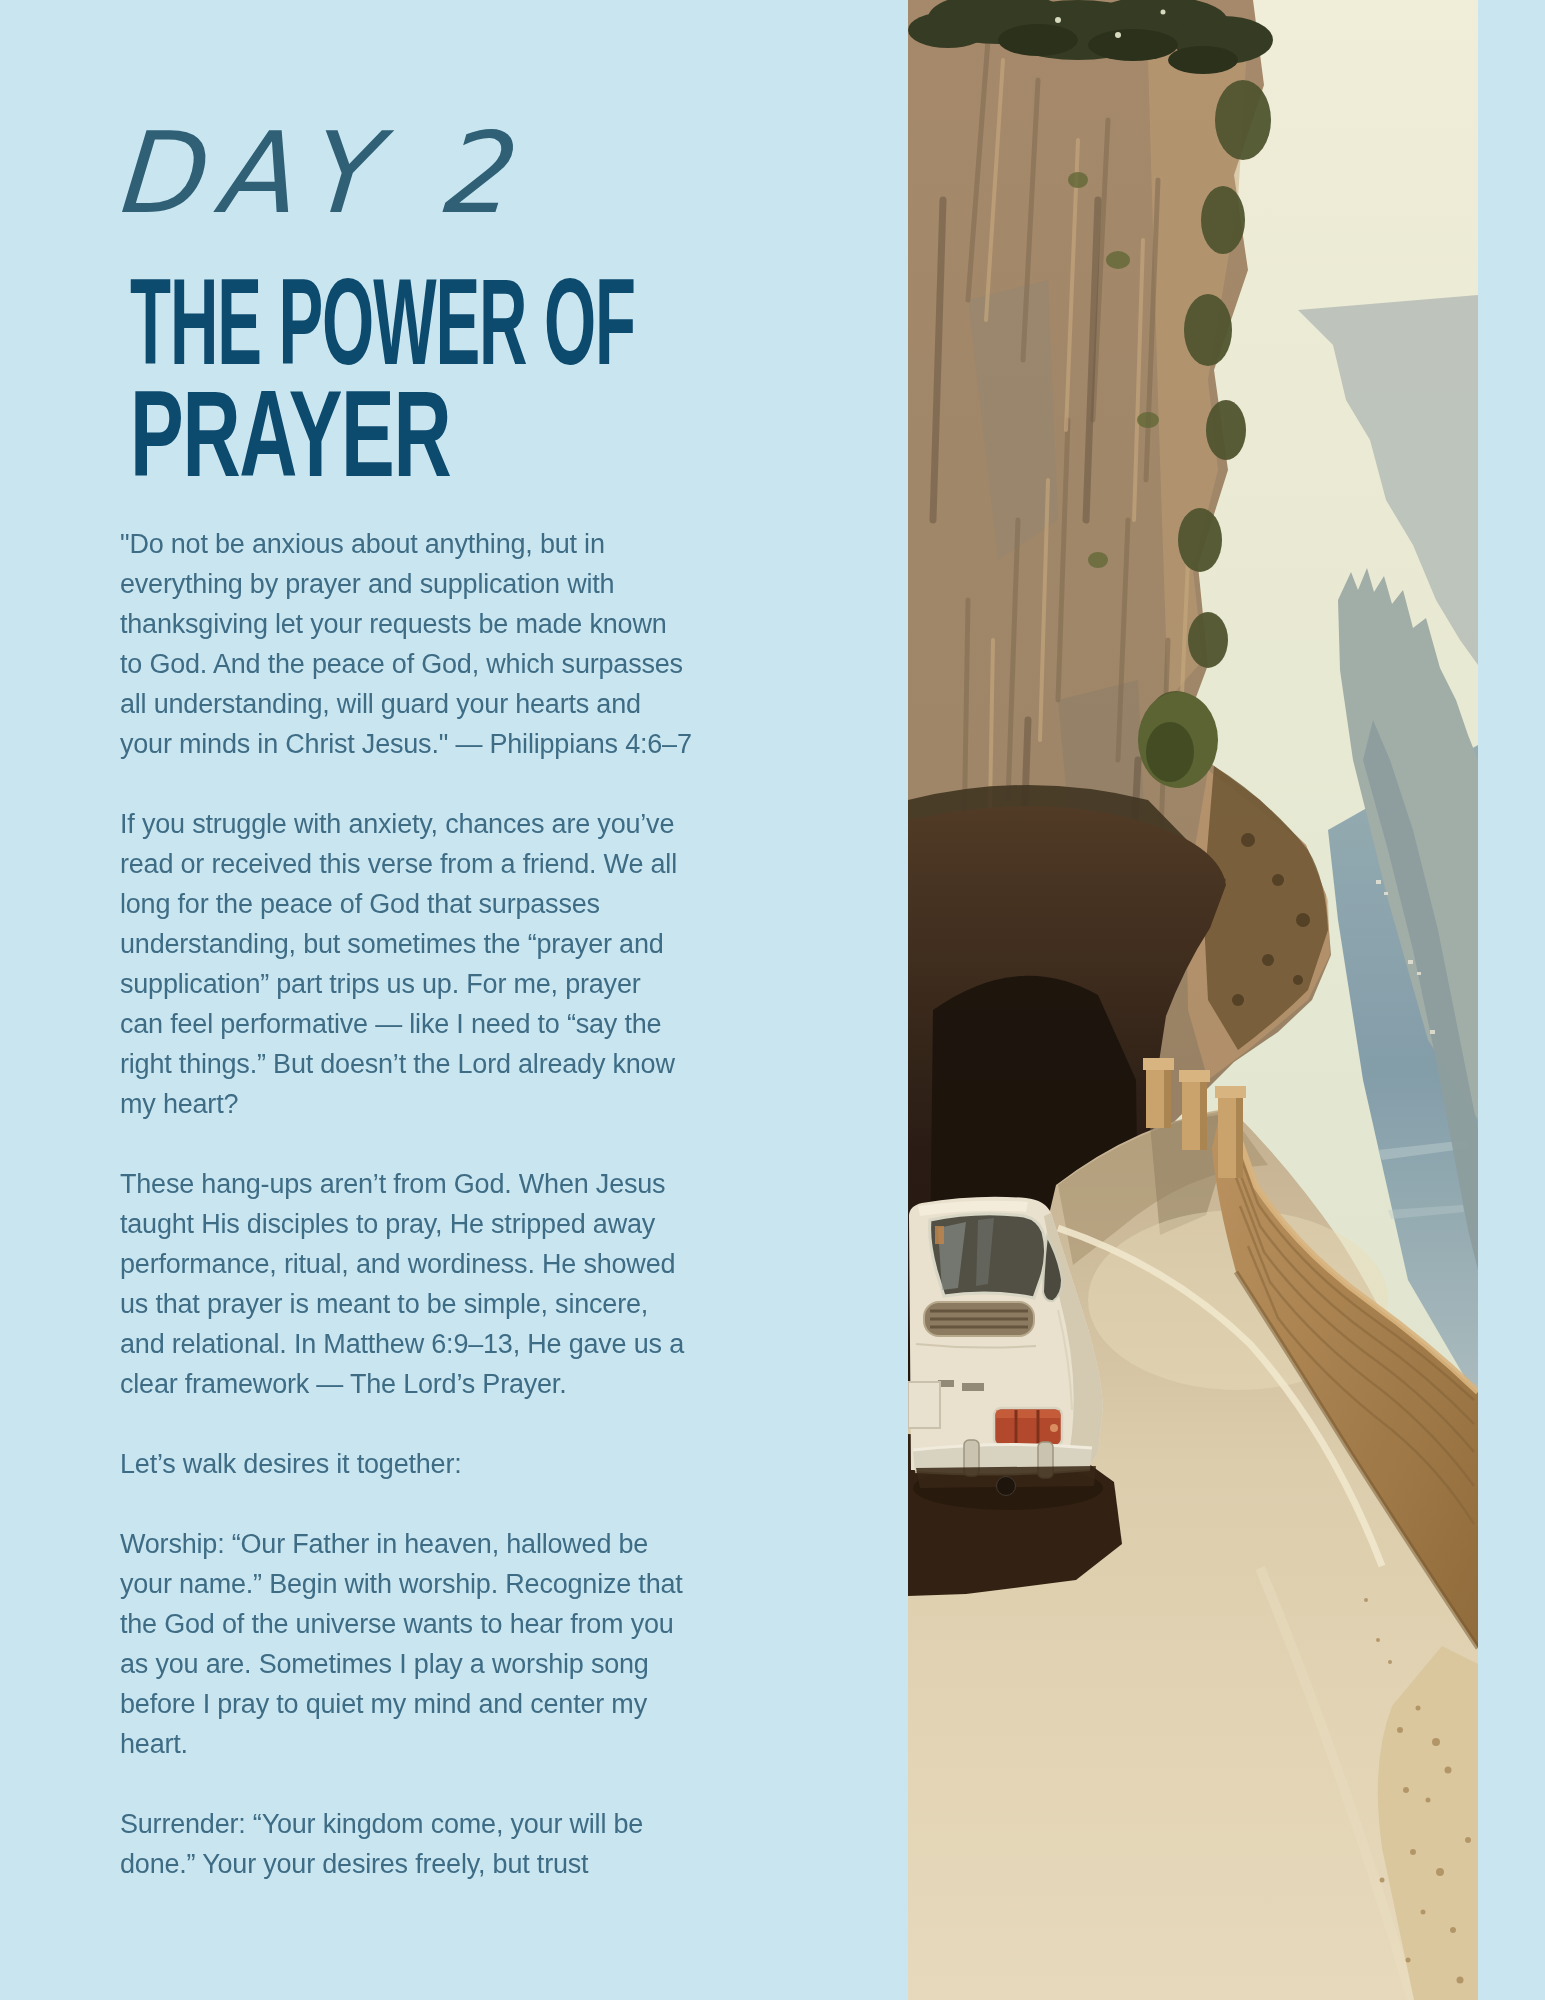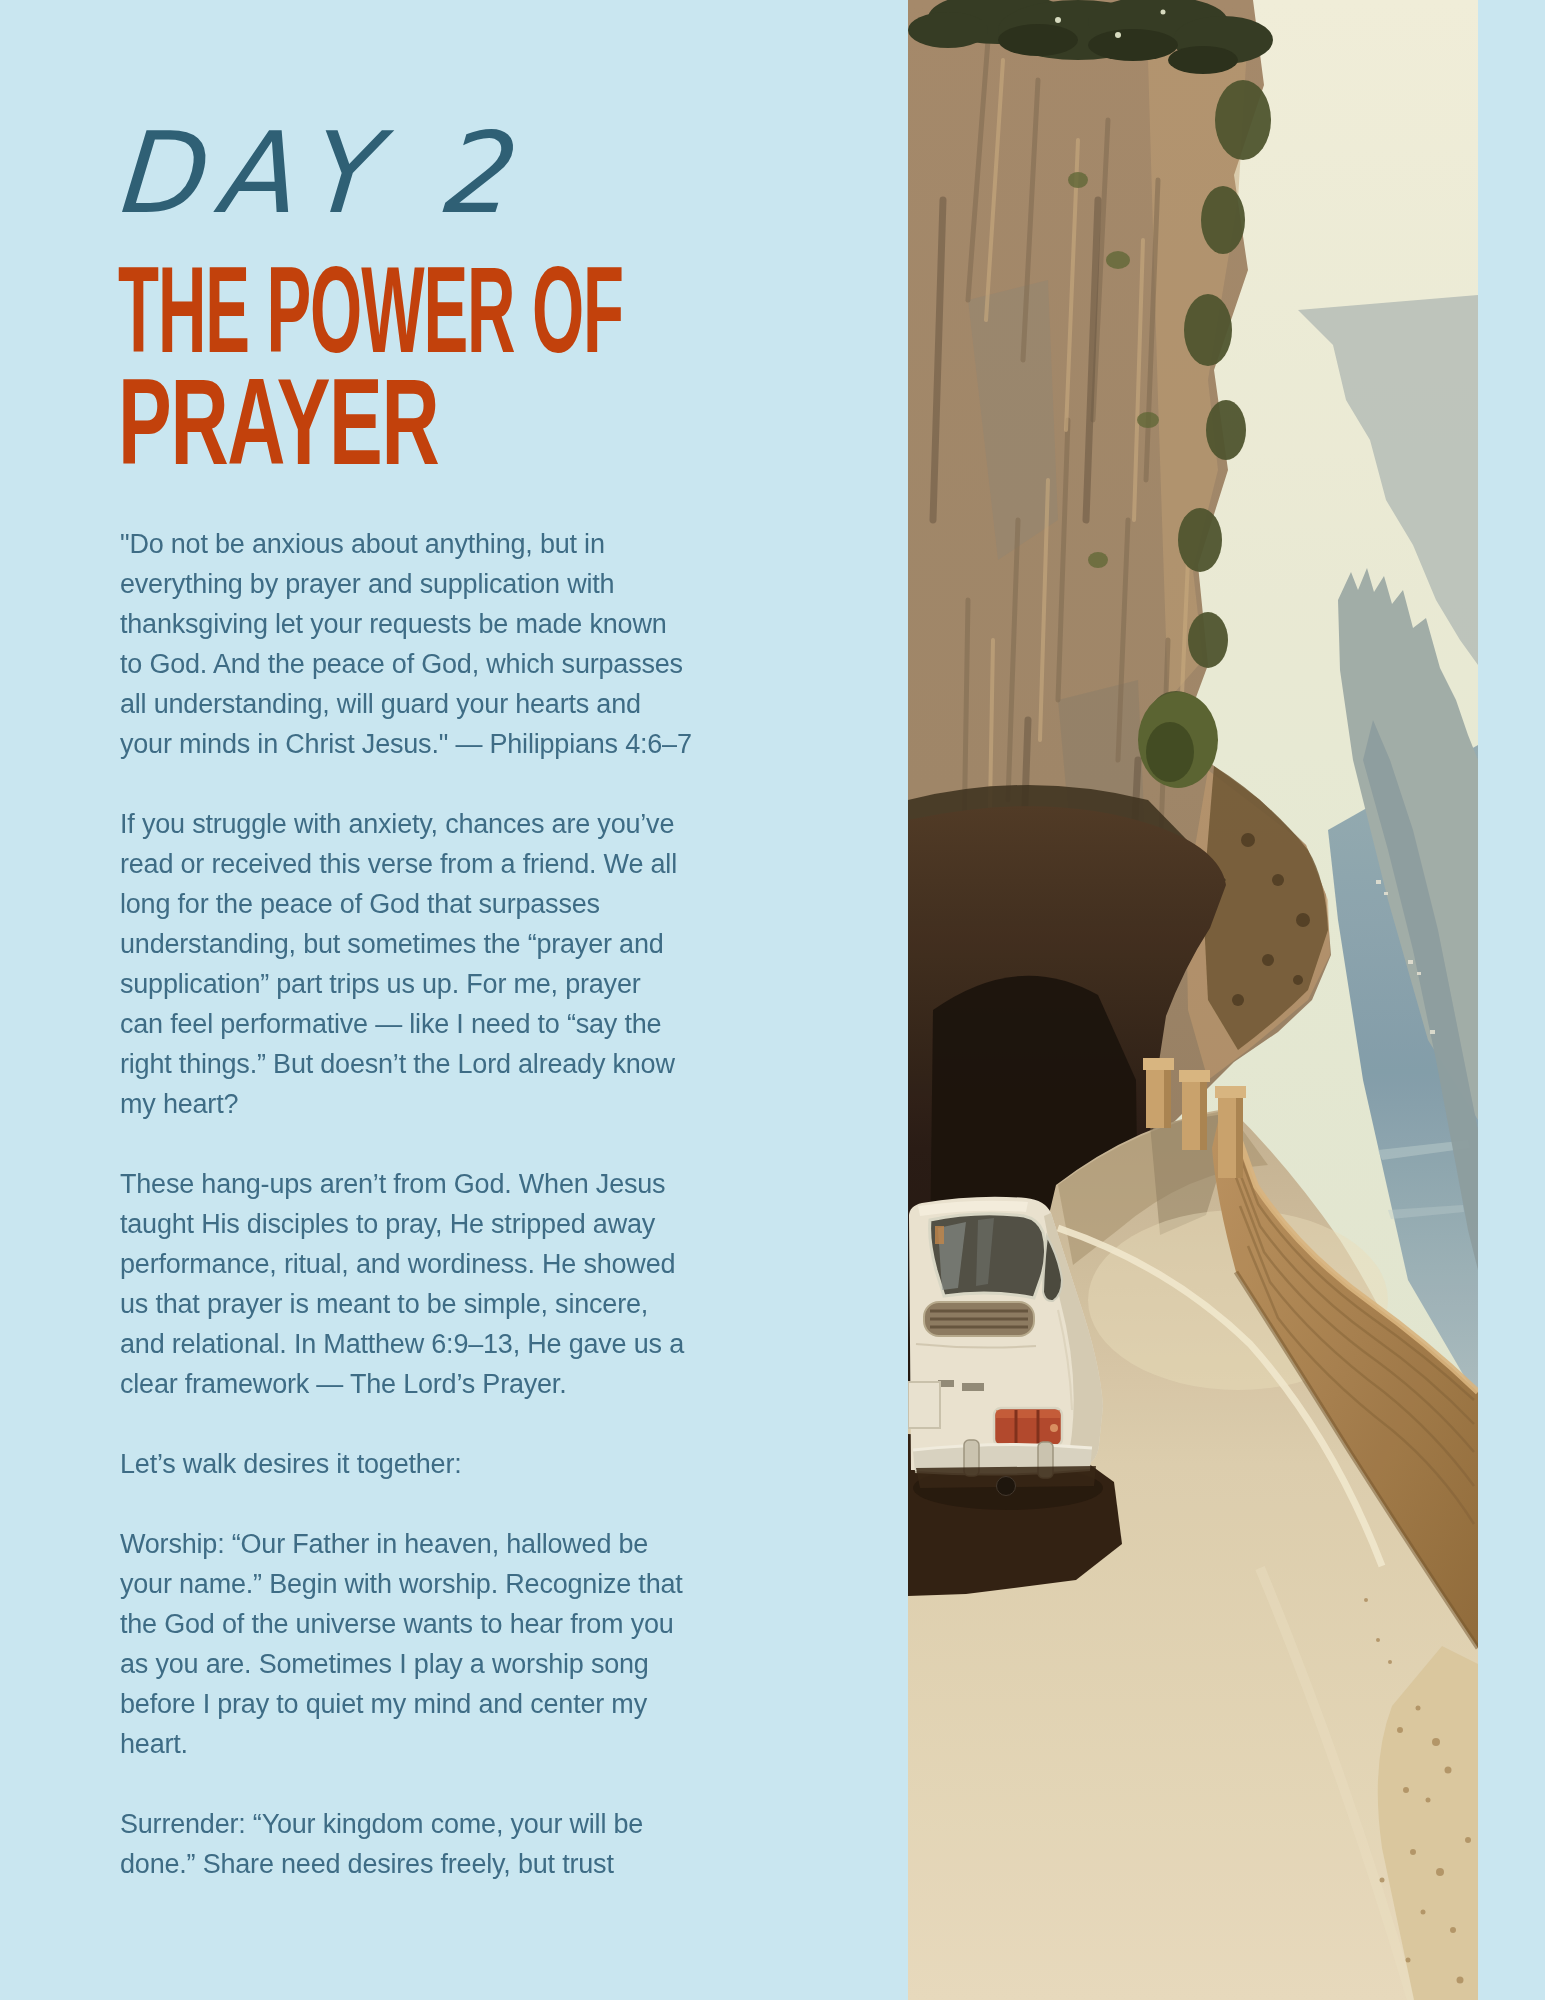--- a/index.html
+++ b/index.html
@@ -16,25 +16,25 @@
     font-family:"DejaVu Sans", sans-serif;
     font-style:italic;
     font-size:112px;
     letter-spacing:14px;
     color:#2f6075;
     transform:skewX(-6deg);
     transform-origin:left top;
     white-space:nowrap;
   }
   .page-title{
-    position:absolute;left:118px;top:254px;margin:0;
+    position:absolute;left:118px;top:254px;margin:12px;
     font-weight:800;
     font-size:122px;
     line-height:112px;
-    color:#c2410c;
+    color:#0c4a6e;
     letter-spacing:-2px;
     white-space:nowrap;
   }
   .title-line{display:block;transform-origin:left center;}
   .title-line.l1{transform:scaleX(0.55);}
   .title-line.l2{transform:scaleX(0.66);}
   .body-text{
     position:absolute;left:120px;top:524px;width:620px;
     font-size:27px;
     line-height:40px;
@@ -81,21 +81,21 @@
 and relational. In Matthew 6:9–13, He gave us a
 clear framework — The Lord’s Prayer.</p>
       <p>Let’s walk desires it together:</p>
       <p>Worship: “Our Father in heaven, hallowed be
 your name.” Begin with worship. Recognize that
 the God of the universe wants to hear from you
 as you are. Sometimes I play a worship song
 before I pray to quiet my mind and center my
 heart.</p>
       <p>Surrender: “Your kingdom come, your will be
-done.” Share need desires freely, but trust</p>
+done.” Your your desires freely, but trust</p>
     </div>
   </div>
 
   <div class="photo">
     <svg viewBox="0 0 570 2000" preserveAspectRatio="none">
       <defs>
         <linearGradient id="skyGrad" x1="0" y1="0" x2="0" y2="1">
           <stop offset="0" stop-color="#f2f1de"></stop>
           <stop offset="0.45" stop-color="#e6ebd7"></stop>
           <stop offset="1" stop-color="#dde4d0"></stop>

